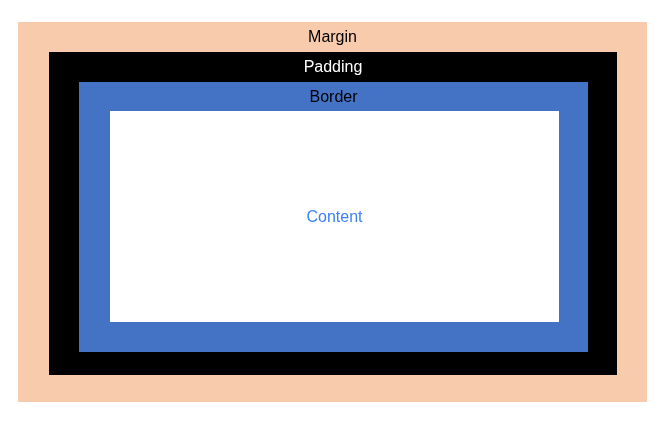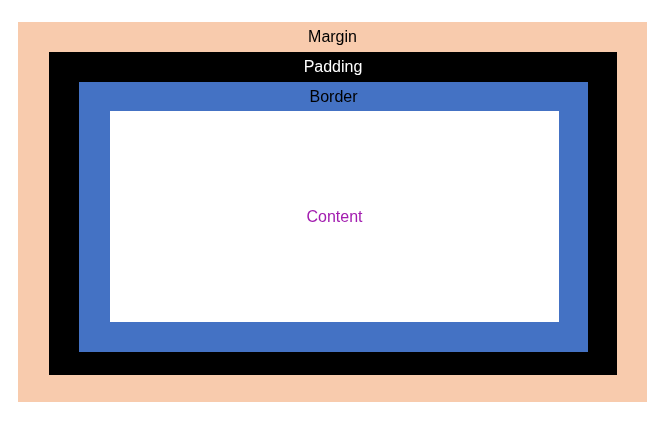--- a/index.html
+++ b/index.html
@@ -49,16 +49,16 @@
 
   <div class="layer border-box" style="background-color: rgb(0, 0, 0);">
     <div class="band-label" style="color: rgb(255, 255, 255);">Padding</div>
   </div>
 
   <div class="layer padding-box" style="background-color: rgb(68, 114, 196);">
     <div class="band-label" style="color: rgb(0, 0, 0);">Border</div>
   </div>
 
   <div class="layer content-box" style="background-color: rgb(255, 255, 255);">
-    <div class="content-label" style="color: #a21caf;">Content</div>
+    <div class="content-label" style="color: #3b82f6;">Content</div>
   </div>
 
 </div>
 
 </body></html>

